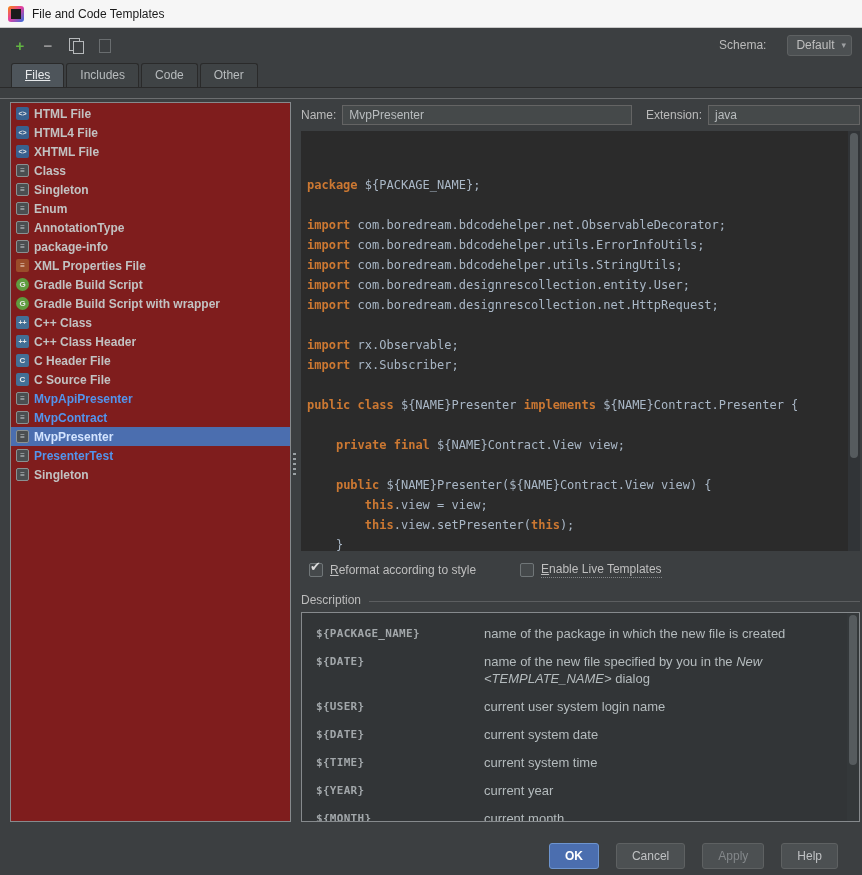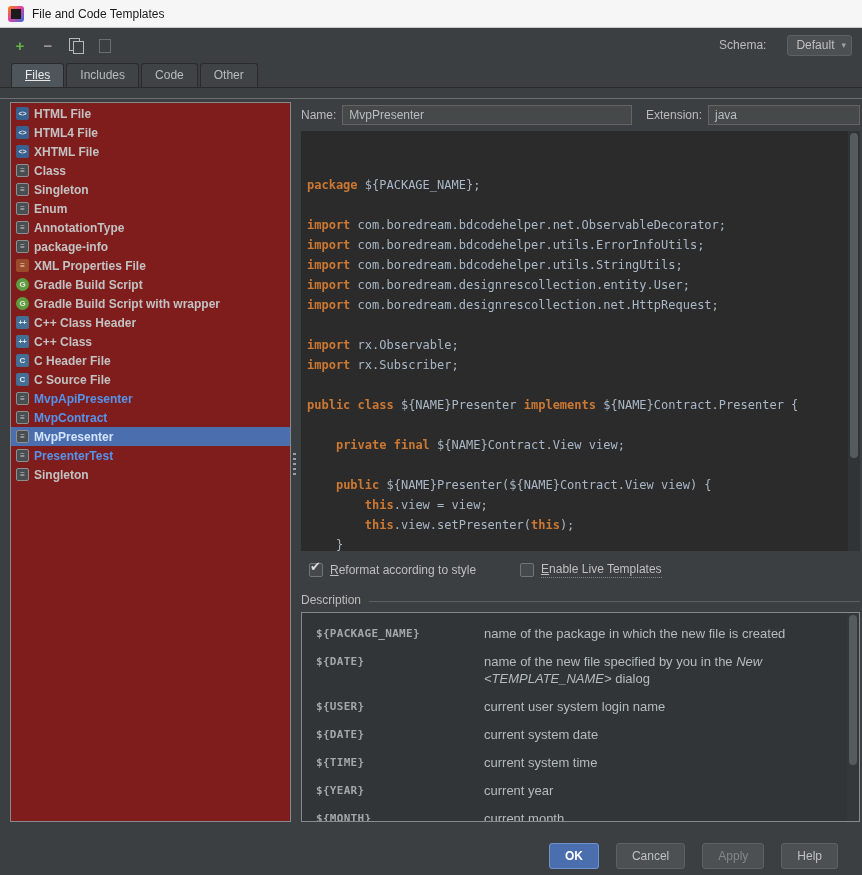--- a/index.html
+++ b/index.html
@@ -169,25 +169,25 @@
           <div class="list-item">
             <span class="licon gradle">G</span>
             <span class="llabel">Gradle Build Script</span>
           </div>
           <div class="list-item">
             <span class="licon gradle">G</span>
             <span class="llabel">Gradle Build Script with wrapper</span>
           </div>
           <div class="list-item">
             <span class="licon cpp">++</span>
+            <span class="llabel">C++ Class</span>
+          </div>
+          <div class="list-item">
+            <span class="licon cpp">++</span>
             <span class="llabel">C++ Class Header</span>
-          </div>
-          <div class="list-item">
-            <span class="licon cpp">++</span>
-            <span class="llabel">C++ Class</span>
           </div>
           <div class="list-item">
             <span class="licon c">C</span>
             <span class="llabel">C Header File</span>
           </div>
           <div class="list-item">
             <span class="licon c">C</span>
             <span class="llabel">C Source File</span>
           </div>
           <div class="list-item custom">

